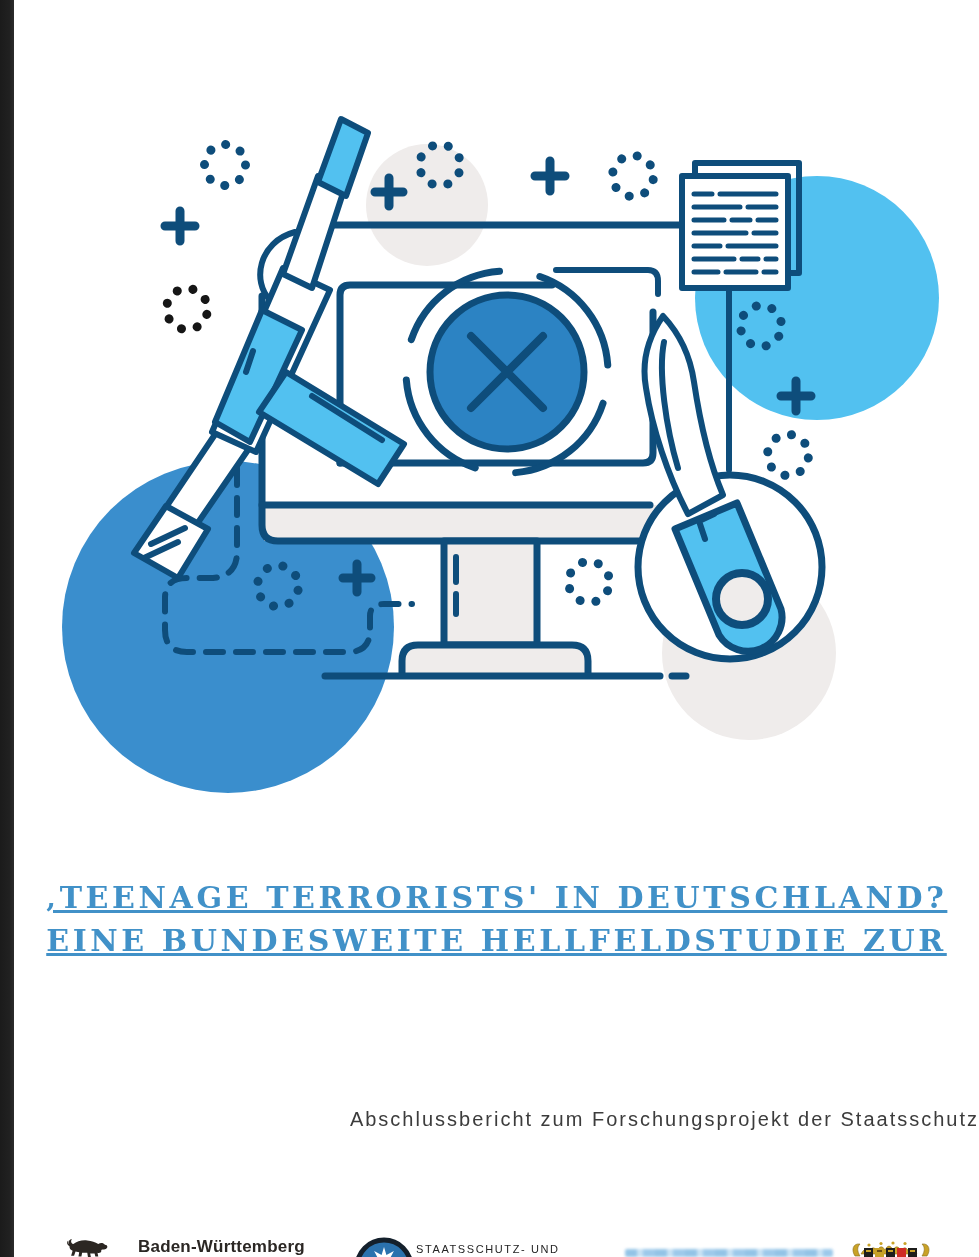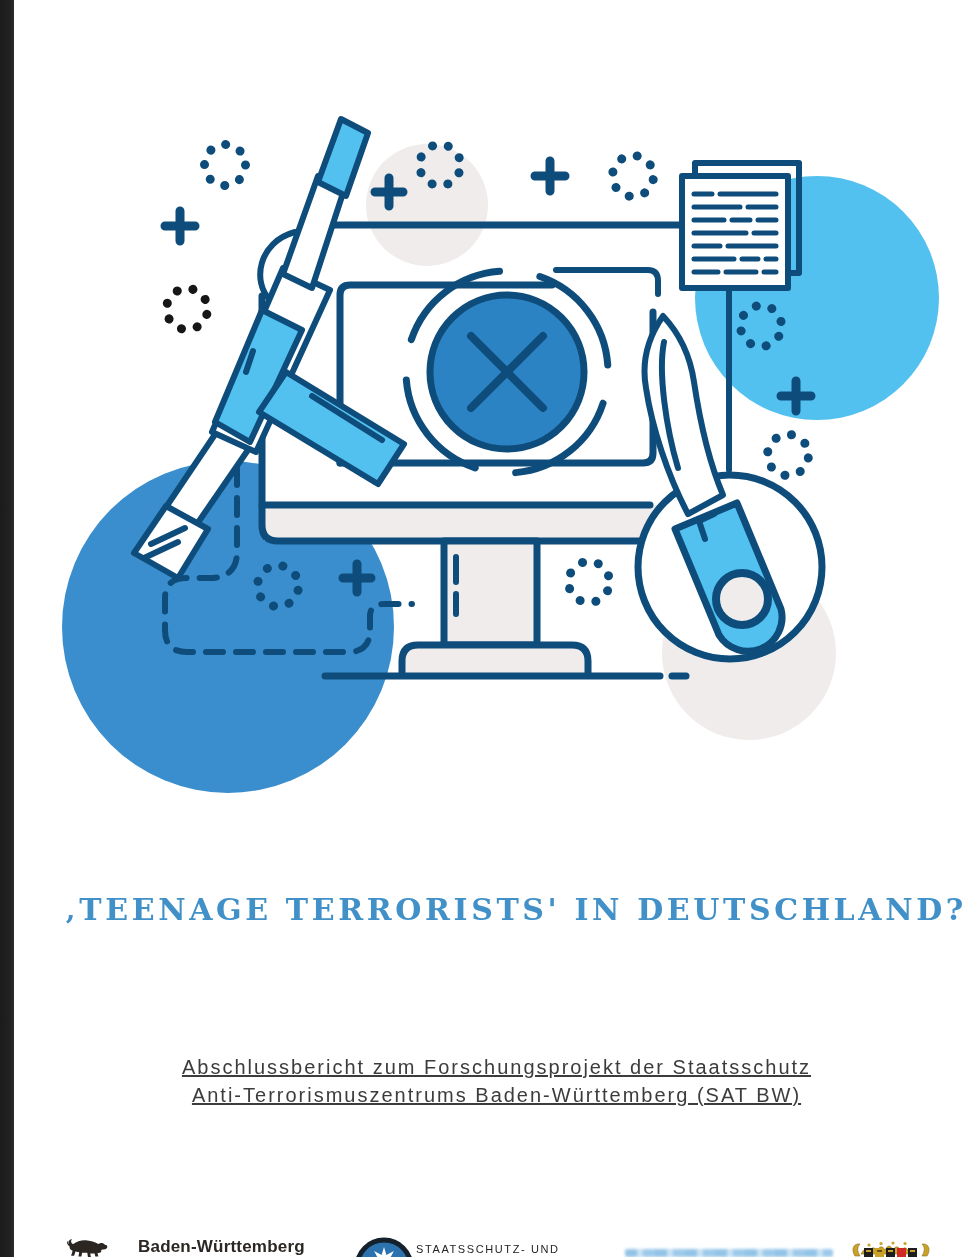--- a/index.html
+++ b/index.html
@@ -26,32 +26,32 @@
   .fskyflat{fill:var(--sky)}
   .xcirc{fill:var(--blue-dark);stroke:var(--navy);stroke-width:7}
   .arc{fill:none;stroke:var(--navy);stroke-width:7;stroke-linecap:round;stroke-dasharray:118 41}
   .dotring{fill:none;stroke:var(--navy);stroke-width:9;stroke-linecap:round;stroke-dasharray:0.1 16}
   .dotblack{stroke:#161616}
   .plus{fill:none;stroke:var(--navy);stroke-width:9;stroke-linecap:round}
   .dash{fill:none;stroke:var(--navy);stroke-width:6;stroke-linecap:round;stroke-linejoin:round;stroke-dasharray:17 13}
 
   
   .title{
-    position:absolute;left:14px;right:0;top:876px;margin:12px;
-    text-align:right;
+    position:absolute;left:14px;right:0;top:876px;margin:0;
+    text-align:center;
     font-family:"DejaVu Serif","Liberation Serif",serif;
     font-weight:700;font-size:30px;line-height:43px;
-    letter-spacing:0.12em;color:var(--title-blue);
+    letter-spacing:0.12em;color:var(--title-blue);text-decoration:underline;
   }
   .title span{display:block;}
   .subtitle{
-    position:absolute;left:14px;right:0;top:1053px;margin:0;
-    text-align:center;
+    position:absolute;left:14px;right:0;top:1105px;margin:0;
+    text-align:right;
     font-size:20px;line-height:28px;font-weight:400;
-    letter-spacing:0.10em;color:var(--text-dark);text-decoration:underline;
+    letter-spacing:0.10em;color:var(--text-dark);
   }
   .subtitle span{display:block;}
 
   
   .footer{position:absolute;left:0;top:1230px;width:979px;height:27px;}
   .logo-bw{position:absolute;left:66px;top:6px;display:flex;align-items:center;gap:28px;}
   .logo-bw svg{width:44px;height:22px;display:block;}
   .logo-bw .lbl{font-size:17px;font-weight:700;color:var(--logo-text);letter-spacing:0.2px;white-space:nowrap;}
   .logo-sat{position:absolute;left:352px;top:7px;}
   .logo-sat svg{position:absolute;left:0;top:0;width:64px;height:26px;display:block;}
@@ -160,25 +160,25 @@
       <path class="plus" d="M180,211 V241 M165,226 H195"></path>
       <path class="plus" d="M389,178 V206 M375,192 H403"></path>
       <path class="plus" d="M550,161 V191 M535,176 H565"></path>
       <path class="plus" d="M796,381 V411 M781,396 H811"></path>
       <path class="plus" d="M357,564 V592 M343,578 H371"></path>
     </g>
   </svg>
 
   <h1 class="title">
     <span>‚TEENAGE TERRORISTS' IN DEUTSCHLAND?</span>
+    <span>EINE BUNDESWEITE HELLFELDSTUDIE ZUR</span>
   </h1>
 
   <p class="subtitle">
     <span>Abschlussbericht zum Forschungsprojekt der Staatsschutz</span>
-    <span>Anti-Terrorismuszentrums Baden-Württemberg (SAT BW)</span>
   </p>
 
   <div class="footer">
 
     <div class="logo-bw">
       <svg viewBox="0 0 120 60" aria-hidden="true">
         <path fill="#2b2622" d="M10,26 C4,20 6,10 16,8 C12,14 14,20 20,22 C30,14 44,10 58,12 C70,13 80,16 88,22 C94,18 102,18 106,24 C112,24 114,28 112,32 C108,38 100,36 96,38 C98,44 92,48 86,46 L88,56 80,56 78,48 66,48 68,58 60,58 58,46 44,46 42,56 34,56 36,44 26,42 22,54 14,54 18,40 C12,38 8,32 10,26 Z"></path>
         <path fill="#2b2622" d="M12,28 C4,26 0,18 6,12 C4,20 8,24 14,24 Z"></path>
       </svg>
       <span class="lbl">Baden-Württemberg</span>

